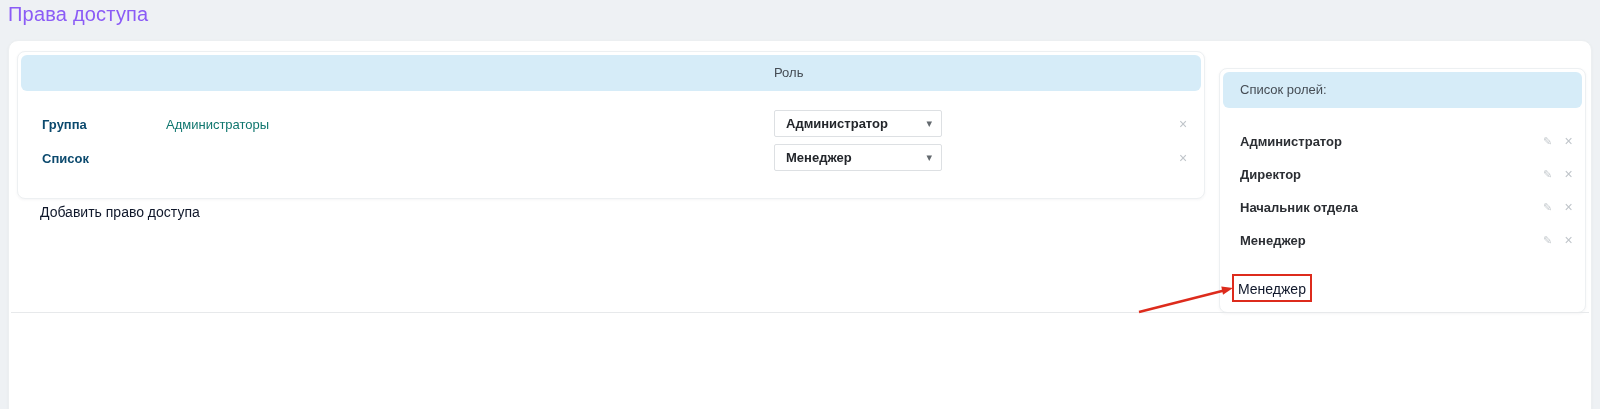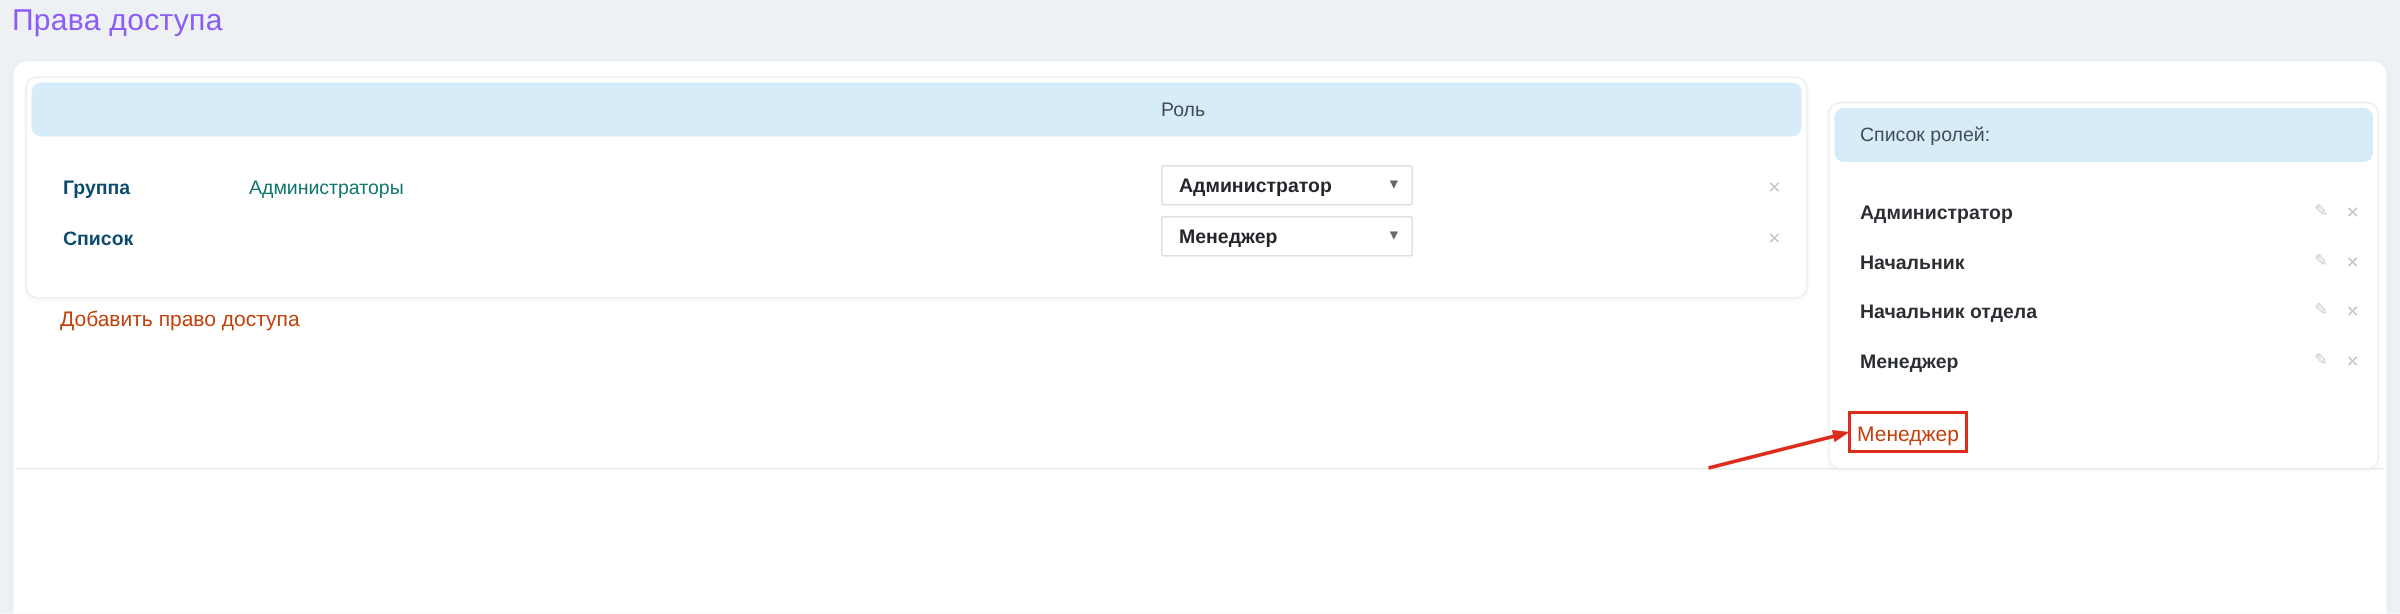--- a/index.html
+++ b/index.html
@@ -68,21 +68,21 @@
   .role-select .caret {
     position: absolute; right: 9px; top: 0; height: 25px; line-height: 24px;
     font-size: 11px; color: #63696e;
   }
   .x-btn {
     position: absolute; left: 1156px; top: 8px;
     width: 18px; height: 18px; line-height: 18px; text-align: center;
     font-size: 14px; color: #bfc4c9; cursor: pointer;
   }
   .add-link {
-    color: #c2410c; font-size: 14px; cursor: pointer; text-decoration: none;
+    color: #0f172a; font-size: 14px; cursor: pointer; text-decoration: none;
   }
   .lp-add-link { position: absolute; left: 22px; top: 152px; }
   .role-item { position: absolute; left: 0; width: 100%; height: 34px; }
   .role-item .role-name {
     position: absolute; left: 20px; top: 10px;
     font-size: 13px; font-weight: 700; color: #2b2e33;
   }
   .role-item .item-icons {
     position: absolute; left: 320px; top: 9px;
     display: flex; gap: 6px;
@@ -150,21 +150,21 @@
 
     <div class="role-item" style="top:55px;">
       <span class="role-name">Администратор</span>
       <span class="item-icons">
         <span class="icon-btn edit-icon">✎</span>
         <span class="icon-btn del-icon">×</span>
       </span>
     </div>
 
     <div class="role-item" style="top:88px;">
-      <span class="role-name">Начальник</span>
+      <span class="role-name">Директор</span>
       <span class="item-icons">
         <span class="icon-btn edit-icon">✎</span>
         <span class="icon-btn del-icon">×</span>
       </span>
     </div>
 
     <div class="role-item" style="top:121px;">
       <span class="role-name">Начальник отдела</span>
       <span class="item-icons">
         <span class="icon-btn edit-icon">✎</span>

